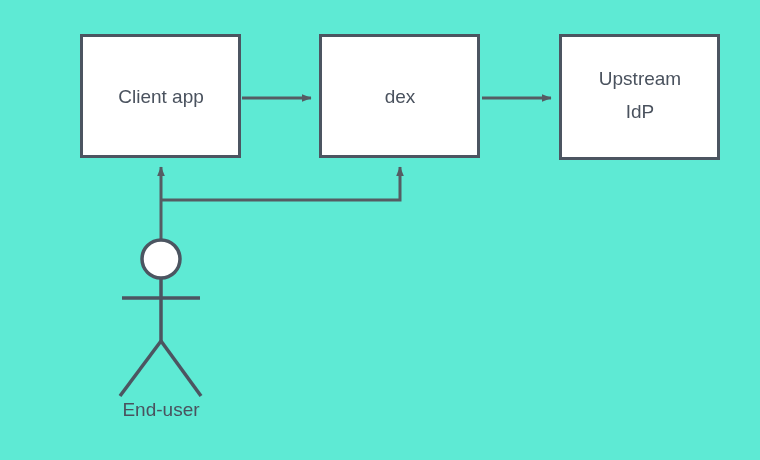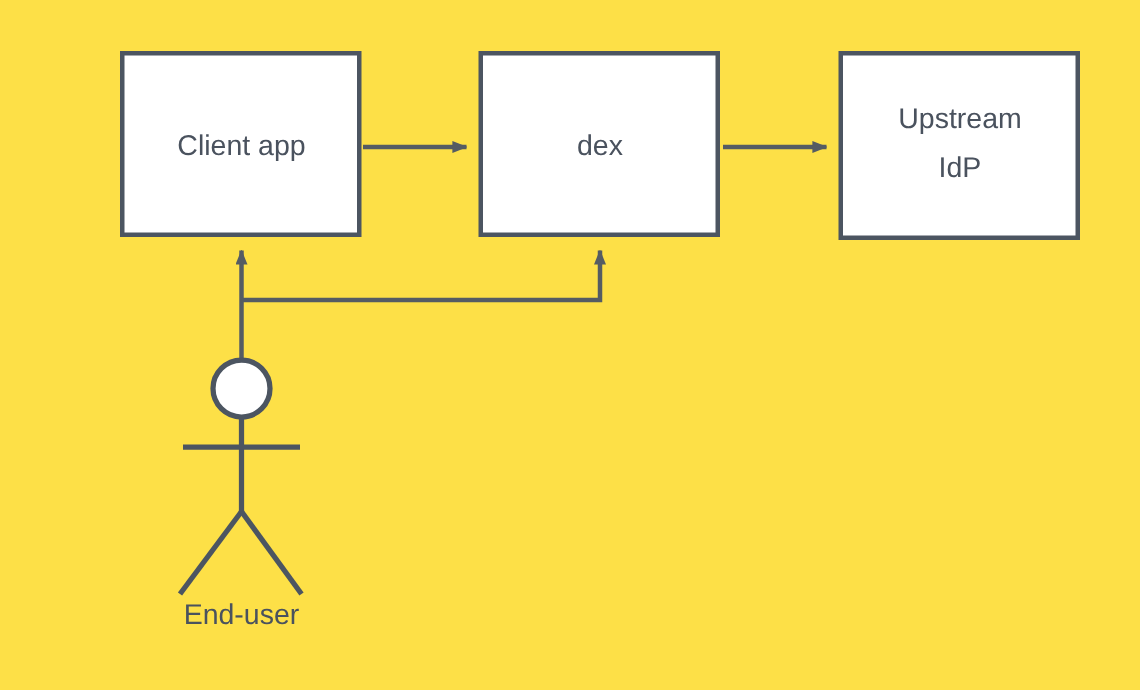--- a/index.html
+++ b/index.html
@@ -10,21 +10,21 @@
   body {
     width: 760px;
     height: 460px;
     font-family: "Liberation Sans", sans-serif;
     overflow: hidden;
   }
   #diagram-root {
     position: relative;
     width: 760px;
     height: 460px;
-    background: #fde047;
+    background: #5eead4;
   }
   svg.diagram-canvas {
     position: absolute;
     left: 0;
     top: 0;
     width: 760px;
     height: 460px;
     display: block;
   }
   .node-label {

